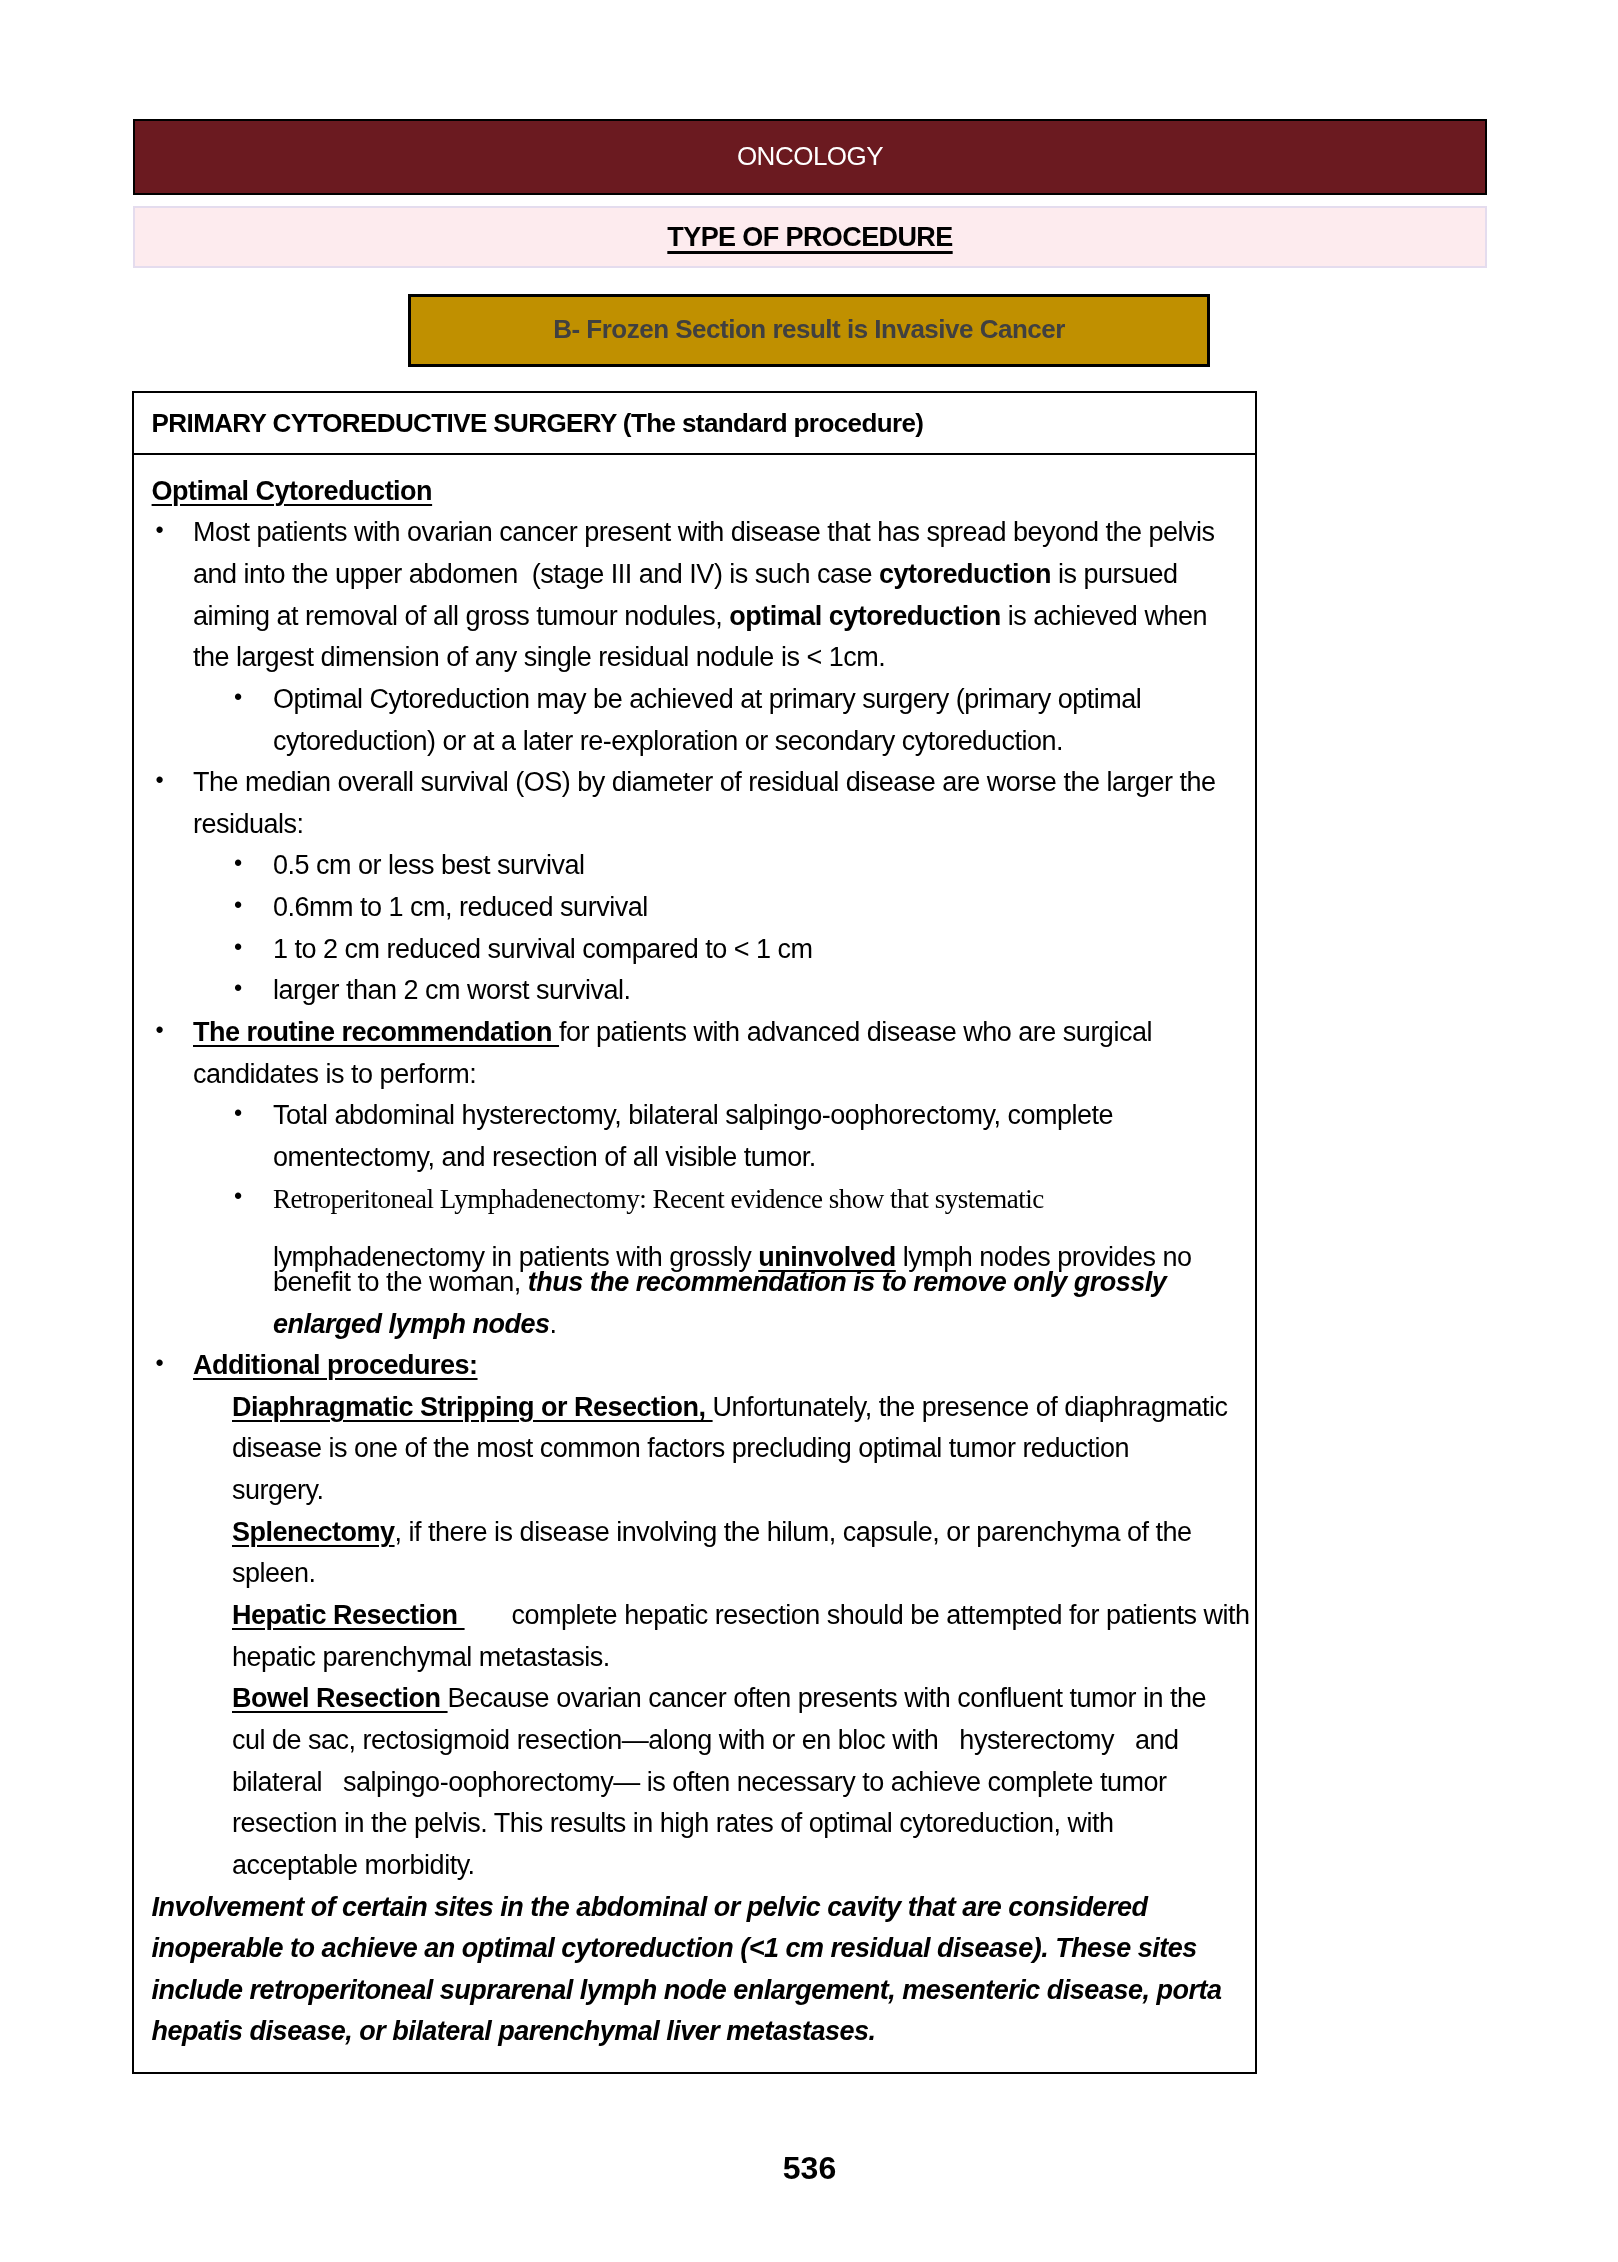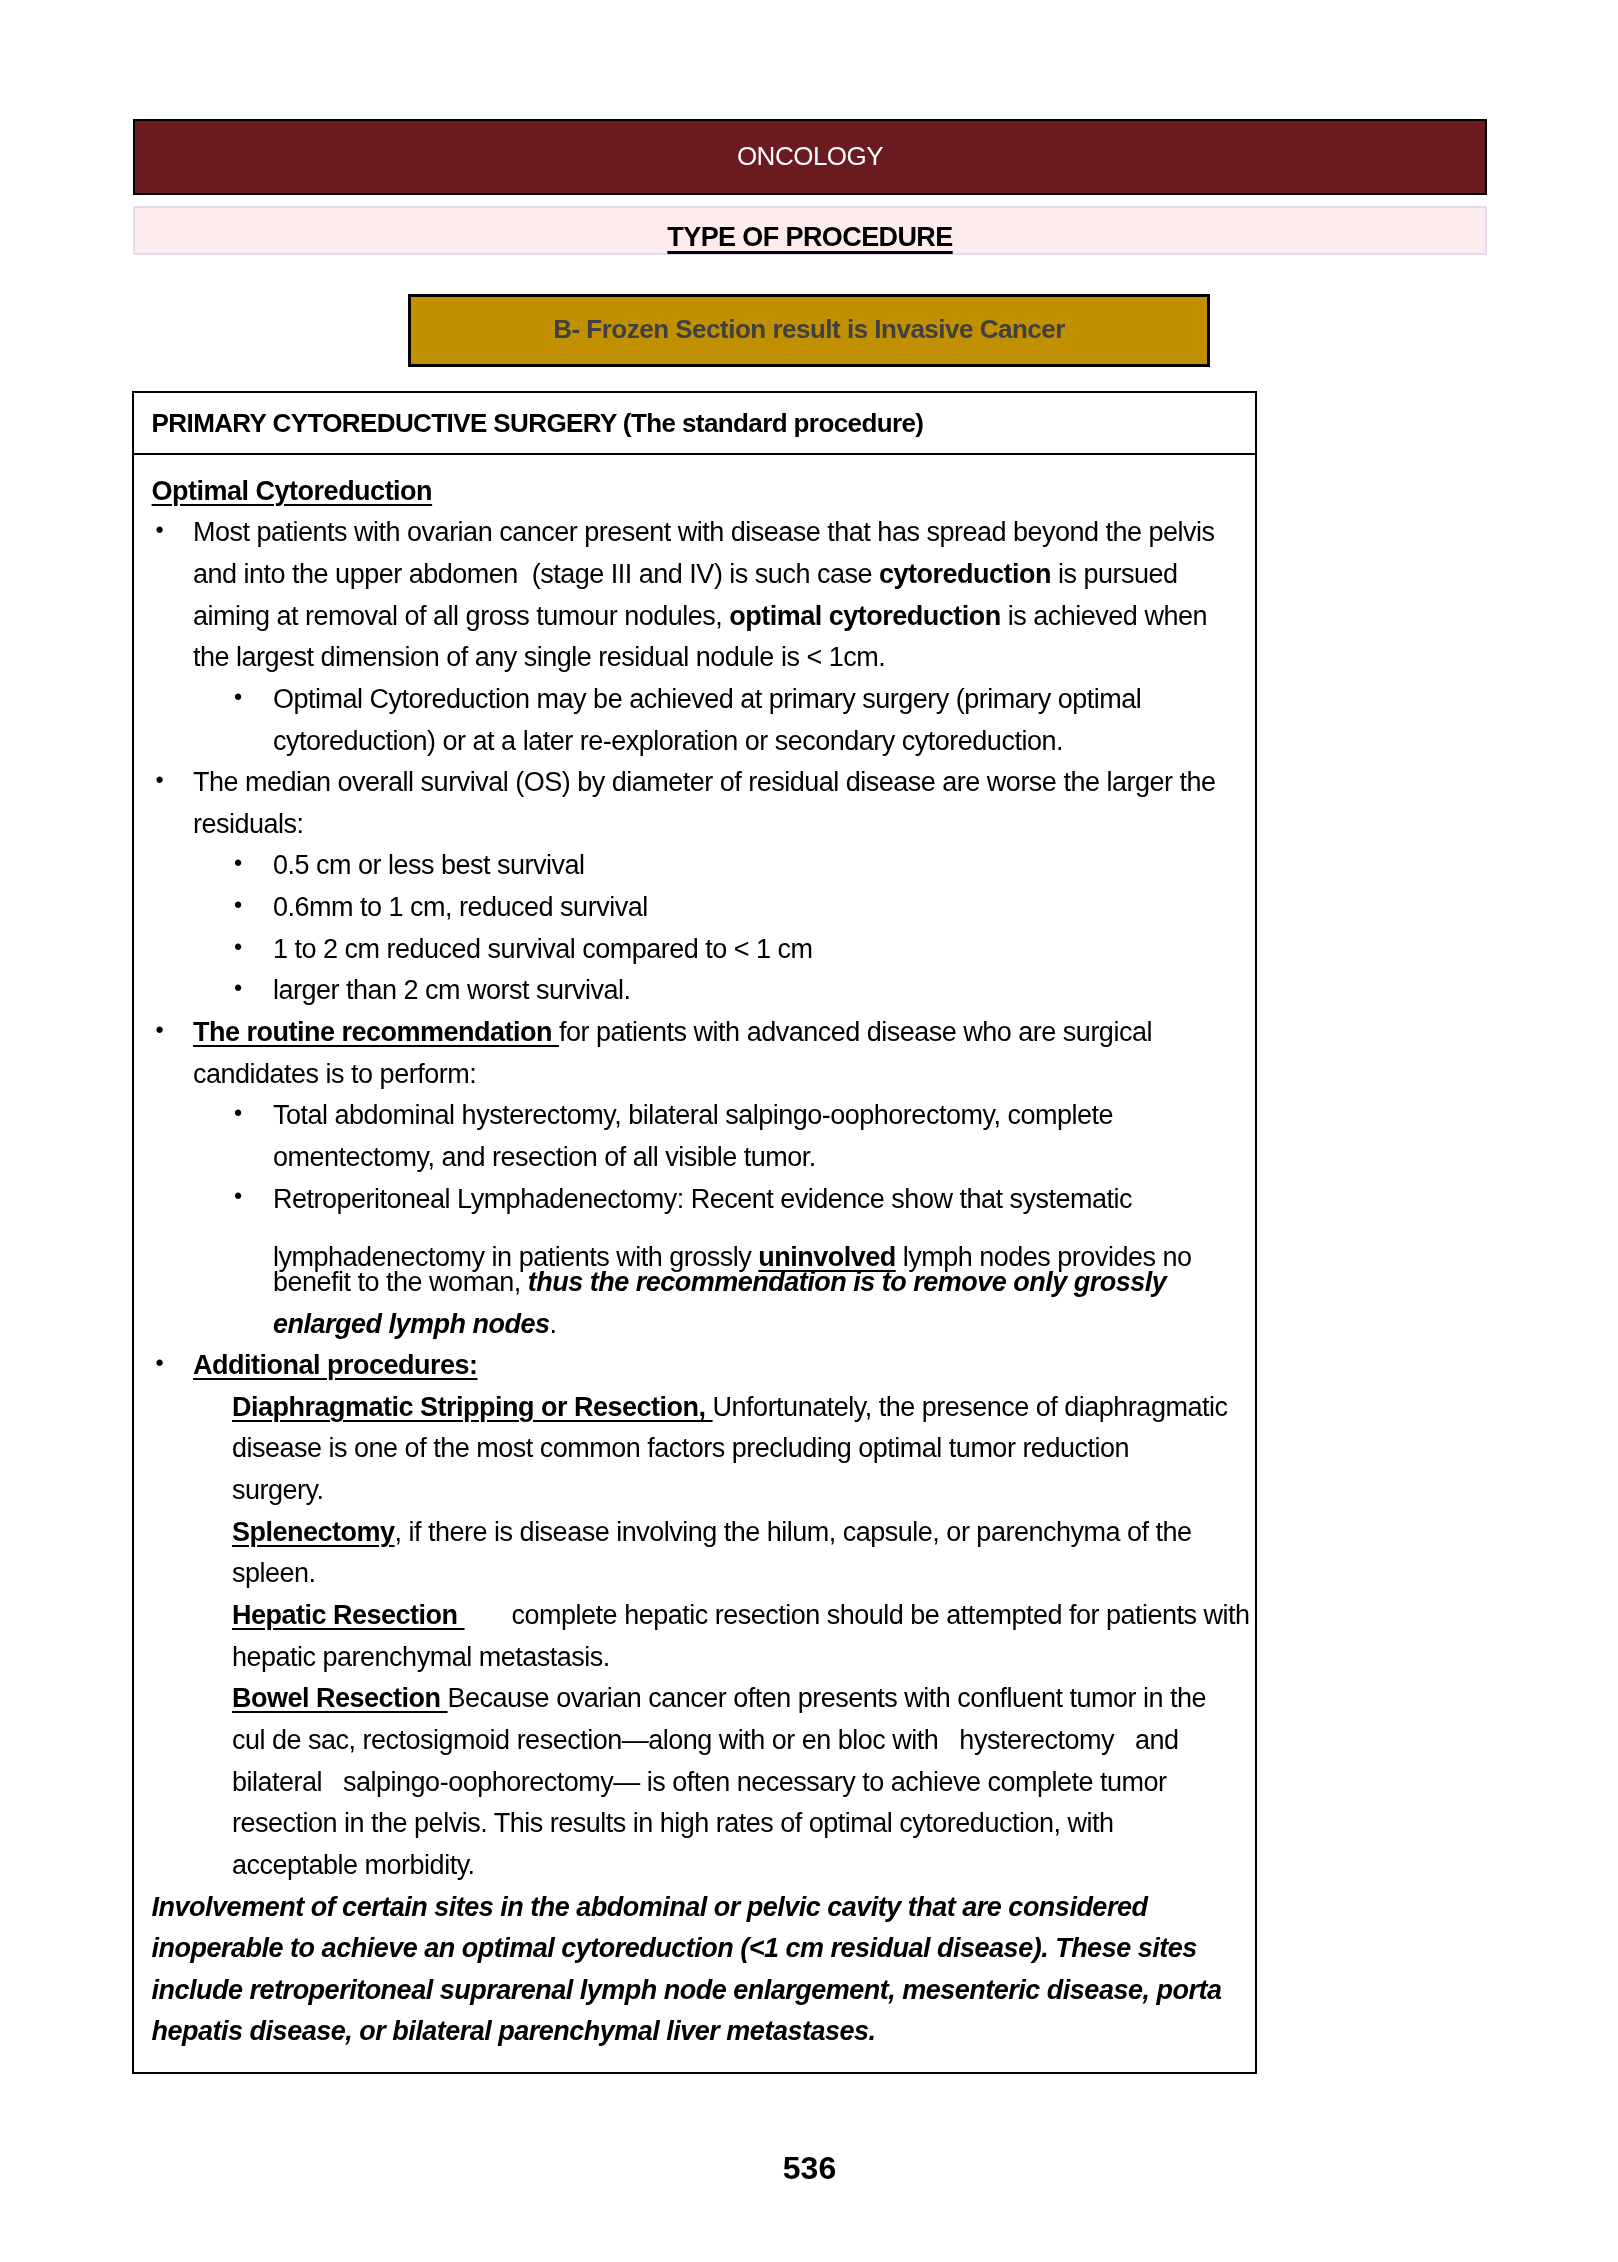--- a/index.html
+++ b/index.html
@@ -2,21 +2,21 @@
 <html><head>
 <meta charset="utf-8">
 <style>
   html, body { margin:0; padding:0; background:#ffffff; }
   body { width:1619px; height:2263px; position:relative; overflow:hidden;
          font-family:"Liberation Sans", sans-serif; color:#000; }
   .bar { position:absolute; box-sizing:border-box; text-align:center; }
   #oncology-bar { left:133px; top:119px; width:1354px; height:76px;
     background:#6b1a20; border:2.9px solid #000; color:#fff; font-size:26px; line-height:70px;
     letter-spacing:-0.5px; }
-  #procedure-bar { left:133px; top:206px; width:1354px; height:49px;
+  #procedure-bar { left:133px; top:206px; width:1354px; height:62px;
     background:#fdebee; border:2px solid #e4dcee; font-size:27px; font-weight:bold; line-height:59px; }
   #procedure-bar span { text-decoration:underline; text-decoration-thickness:2.9px; text-underline-offset:4.9px; letter-spacing:-0.6px; }
   #frozen-bar { left:408px; top:294px; width:802px; height:73px;
     background:#c09000; border:3.9px solid #000; color:#404040; font-size:26px; font-weight:bold; line-height:65px; letter-spacing:-0.5px; }
   #main-table { position:absolute; left:132px; top:391px; width:1125px; height:1683px;
     box-sizing:border-box; border:2.9px solid #000; }
   #table-header { position:absolute; left:0; top:0; right:0; height:60px; border-bottom:2.9px solid #000;
     font-size:26px; font-weight:bold; line-height:60px; padding-left:17.6px; letter-spacing:-0.6px; white-space:nowrap; }
   #table-body { position:absolute; left:0; top:63px; right:0; bottom:0; }
   .line { position:absolute; white-space:nowrap; font-size:27px; letter-spacing:-0.5px; line-height:42px; height:42px; }
@@ -63,21 +63,21 @@
       <div class="line" style="left: 139px; top: 472px;"><span class="" style="white-space: pre;">1 to 2 cm reduced survival compared to &lt; 1 cm</span></div>
       <span class="bullet" style="left: 100px; top: 519px;">•</span>
       <div class="line" style="left: 139px; top: 513px;"><span class="" style="white-space: pre;">larger than 2 cm worst survival.</span></div>
       <span class="bullet" style="left: 21.5px; top: 561px;">•</span>
       <div class="line" style="left: 59px; top: 555px;"><span class="b u" style="white-space: pre;">The routine recommendation </span><span class="" style="white-space: pre;">for patients with advanced disease who are surgical</span></div>
       <div class="line" style="left: 59px; top: 597px;"><span class="" style="white-space: pre;">candidates is to perform:</span></div>
       <span class="bullet" style="left: 100px; top: 644px;">•</span>
       <div class="line" style="left: 139px; top: 638px;"><span class="" style="white-space: pre;">Total abdominal hysterectomy, bilateral salpingo-oophorectomy, complete</span></div>
       <div class="line" style="left: 139px; top: 680px;"><span class="" style="white-space: pre;">omentectomy, and resection of all visible tumor.</span></div>
       <span class="bullet" style="left: 100px; top: 727px;">•</span>
-      <div class="line" style="left: 139px; top: 722px;"><span class="" style="white-space: pre;">Retroperitoneal Lymphadenectomy: Recent evidence show that systematic</span></div>
+      <div class="line" style="left: 139px; top: 722px;"><span class="" style="white-space: pre; font-family: Liberation Serif, serif;">Retroperitoneal Lymphadenectomy: Recent evidence show that systematic</span></div>
       <div class="line" style="left: 139px; top: 780px;"><span class="" style="white-space: pre;">lymphadenectomy in patients with grossly </span><span class="b u" style="white-space: pre;">uninvolved</span><span class="" style="white-space: pre;"> lymph nodes provides no</span></div>
       <div class="line" style="left: 139px; top: 805px;"><span class="" style="white-space: pre;">benefit to the woman, </span><span class="b i" style="white-space: pre;">thus the recommendation is to remove only grossly</span></div>
       <div class="line" style="left: 139px; top: 847px;"><span class="b i" style="white-space: pre;">enlarged lymph nodes</span><span class="" style="white-space: pre;">.</span></div>
       <span class="bullet" style="left: 21.5px; top: 894px;">•</span>
       <div class="line" style="left: 59px; top: 888px;"><span class="b u" style="white-space: pre;">Additional procedures:</span></div>
       <div class="line" style="left: 98px; top: 930px;"><span class="b u" style="white-space: pre;">Diaphragmatic Stripping or Resection, </span><span class="" style="white-space: pre;">Unfortunately, the presence of diaphragmatic</span></div>
       <div class="line" style="left: 98px; top: 971px;"><span class="" style="white-space: pre;">disease is one of the most common factors precluding optimal tumor reduction</span></div>
       <div class="line" style="left: 98px; top: 1013px;"><span class="" style="white-space: pre;">surgery.</span></div>
       <div class="line" style="left: 98px; top: 1055px;"><span class="b u" style="white-space: pre;">Splenectomy</span><span class="" style="white-space: pre;">, if there is disease involving the hilum, capsule, or parenchyma of the</span></div>
       <div class="line" style="left: 98px; top: 1096px;"><span class="" style="white-space: pre;">spleen.</span></div>

